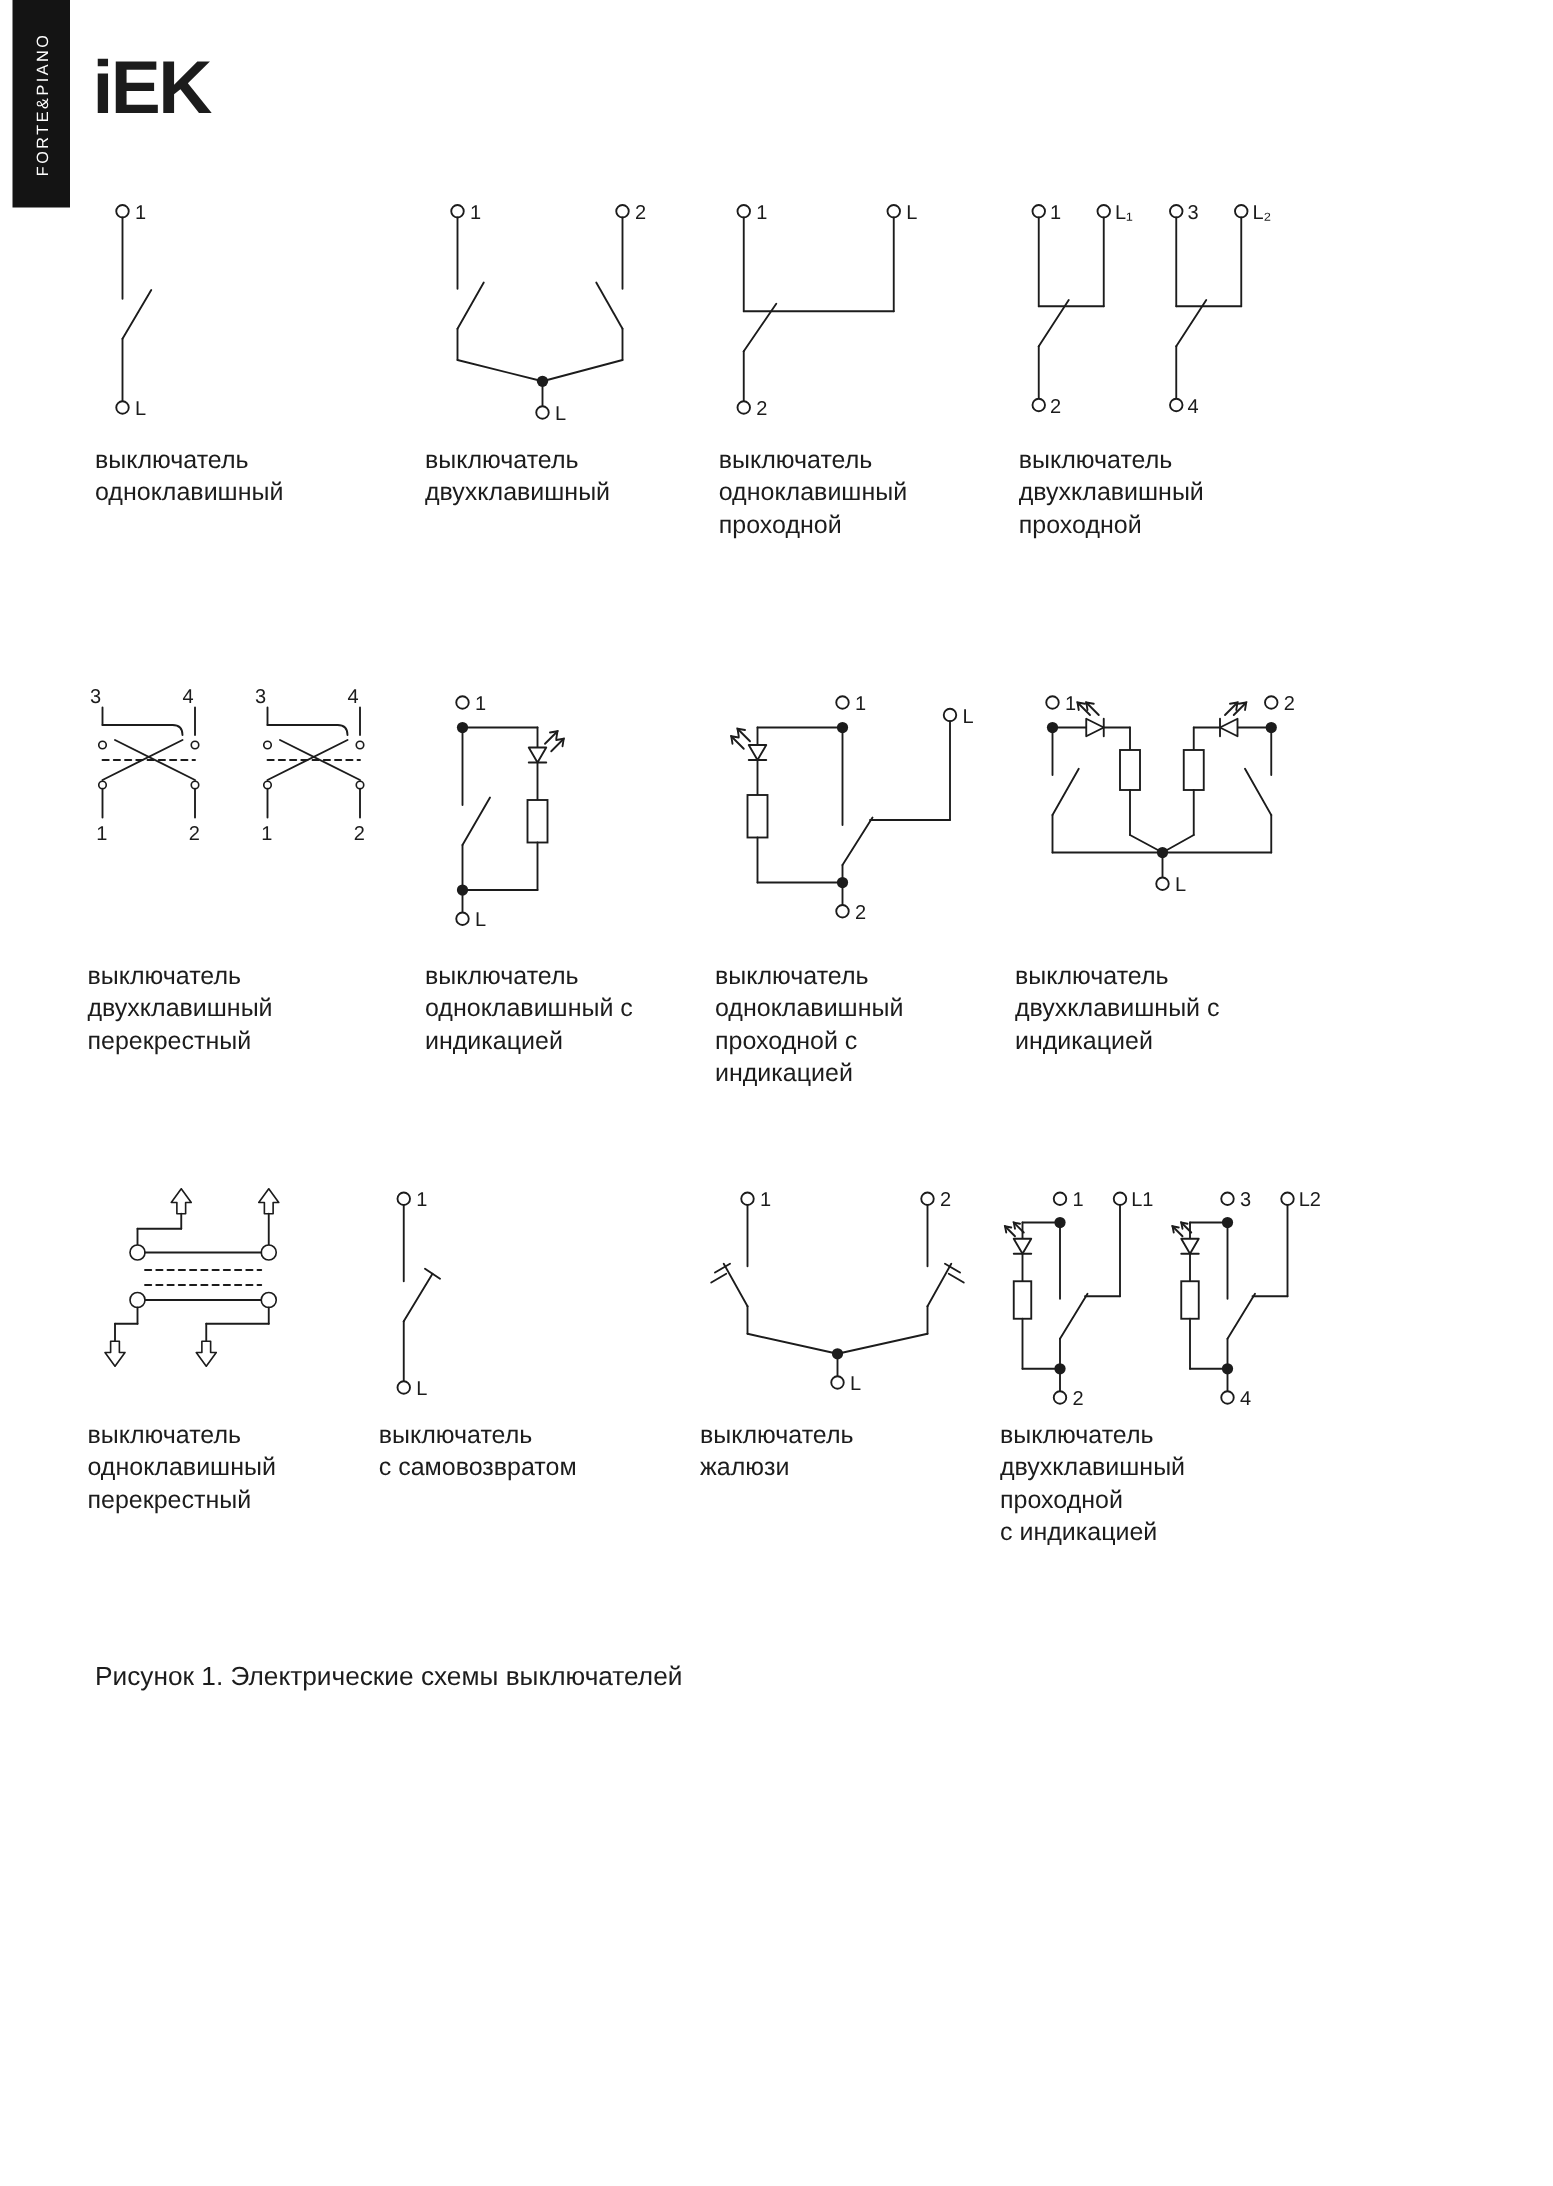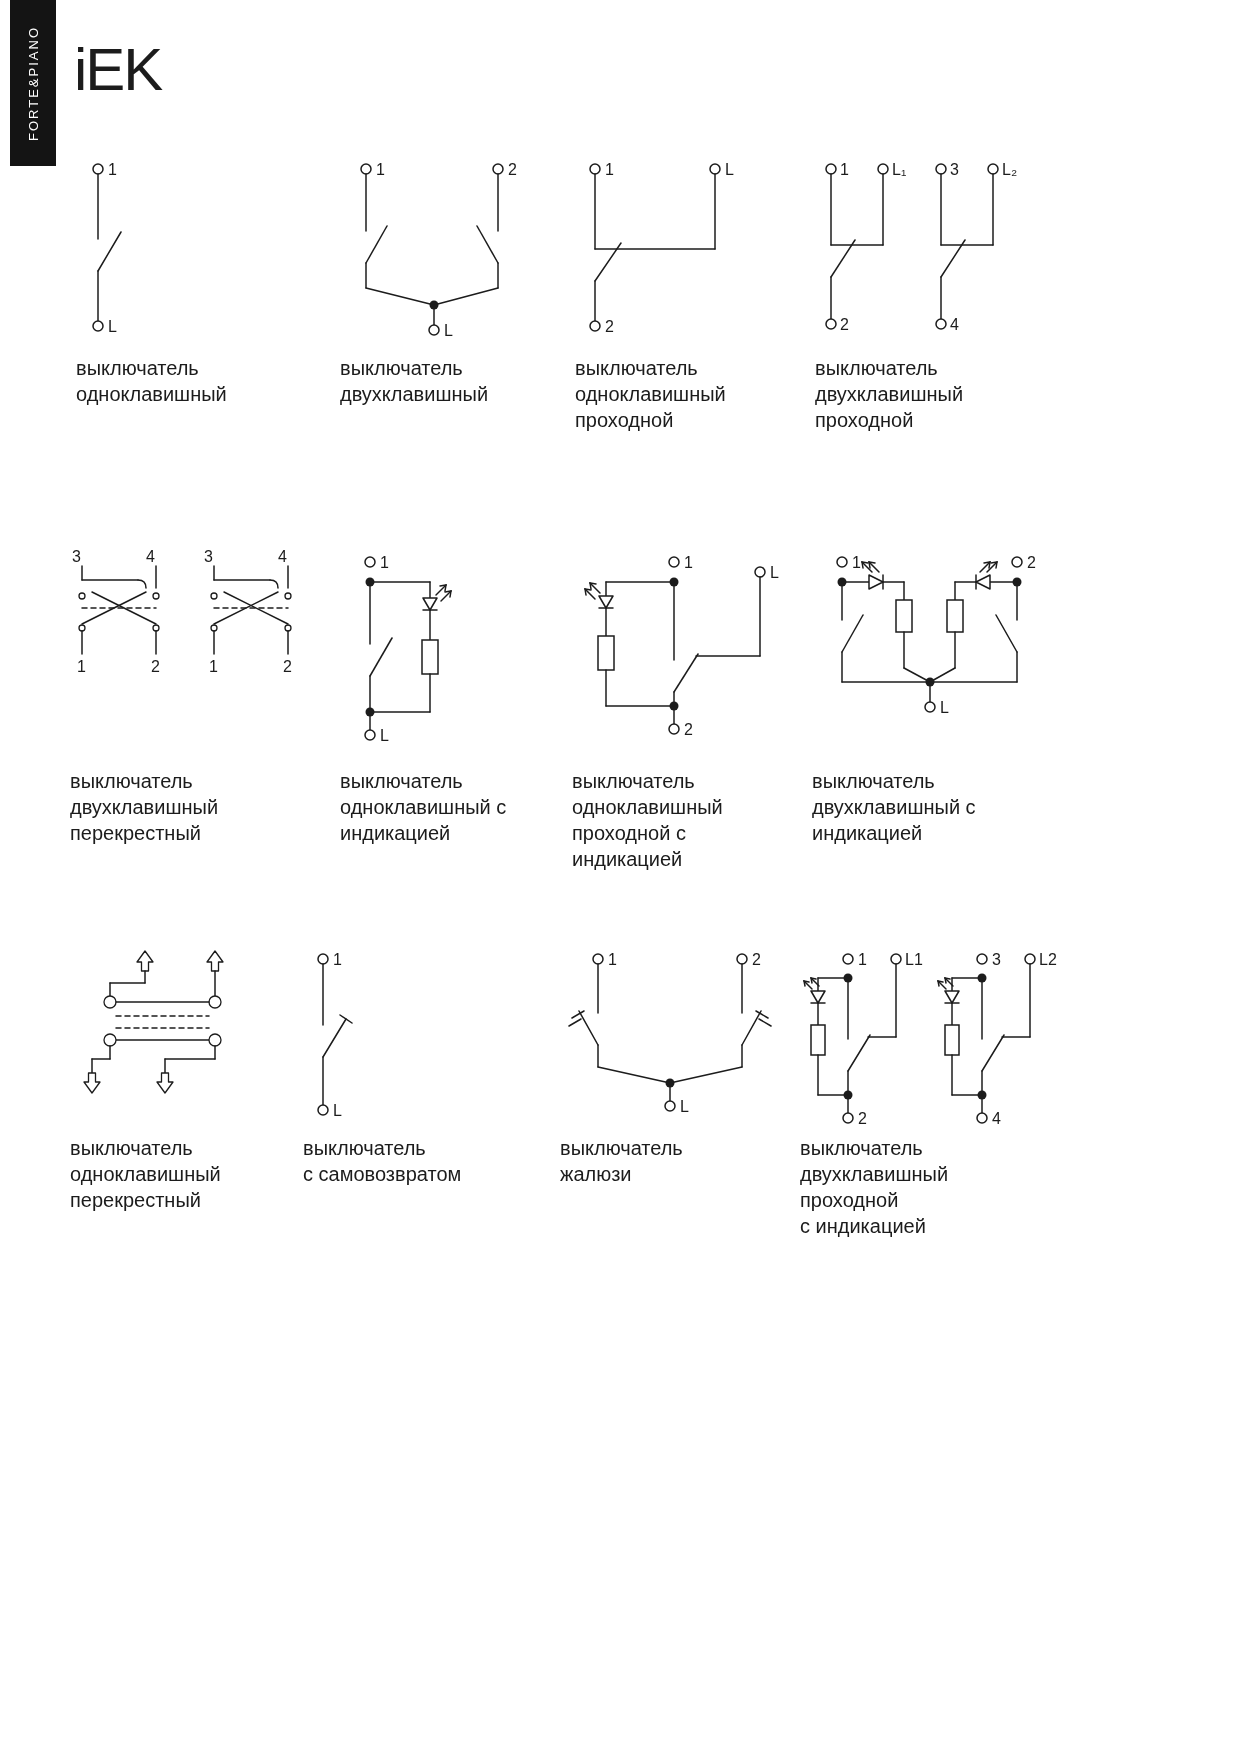--- a/index.html
+++ b/index.html
@@ -3,21 +3,21 @@
 <meta charset="utf-8">
 <style>
   *{margin:0;padding:0;box-sizing:border-box}
   html,body{background:#fff}
   .page{position:relative;width:1242px;height:1749px;background:#ffffff;
         font-family:"Liberation Sans","DejaVu Sans",sans-serif;color:#1c1c1c;overflow:hidden}
   .side-tab{position:absolute;left:10px;top:0;width:46px;height:166px;background:#141414;
             display:flex;align-items:center;justify-content:center}
   .side-tab span{writing-mode:vertical-rl;transform:rotate(180deg);color:#fff;font-size:13px;
             letter-spacing:2px;font-weight:400}
-  .logo{position:absolute;left:74px;top:40px;font-size:60px;font-weight:400;letter-spacing:-2px;line-height:1}
+  .logo{position:absolute;left:74px;top:40px;font-size:60px;font-weight:700;letter-spacing:-2px;line-height:1}
   .cell{position:absolute}
   .dgArea{display:block}
   .r1 .dgArea{height:192px}
   .r2 .dgArea{height:212px}
   .r3 .dgArea{height:182px}
   .caption{font-size:20px;line-height:1.3;white-space:pre-line;margin-top:8px}
   .figcap{position:absolute;left:76px;top:1330px;font-size:21px}
   svg .wire{stroke:#1c1c1c;stroke-width:1.5;fill:none;stroke-linecap:round}
   svg .dash{stroke-dasharray:5 4}
   svg .term{fill:#fff;stroke:#1c1c1c;stroke-width:1.5}
@@ -450,14 +450,15 @@
         <circle class="term" cx="182" cy="173" r="5"></circle>
         <text x="192" y="179">4</text>
       </svg>
     </div>
     <div class="caption">выключатель
 двухклавишный
 проходной
 с индикацией</div>
   </div>
 
+  <div class="figcap">Рисунок 1. Электрические схемы выключателей</div>
 
 </div>
 
 </body></html>

